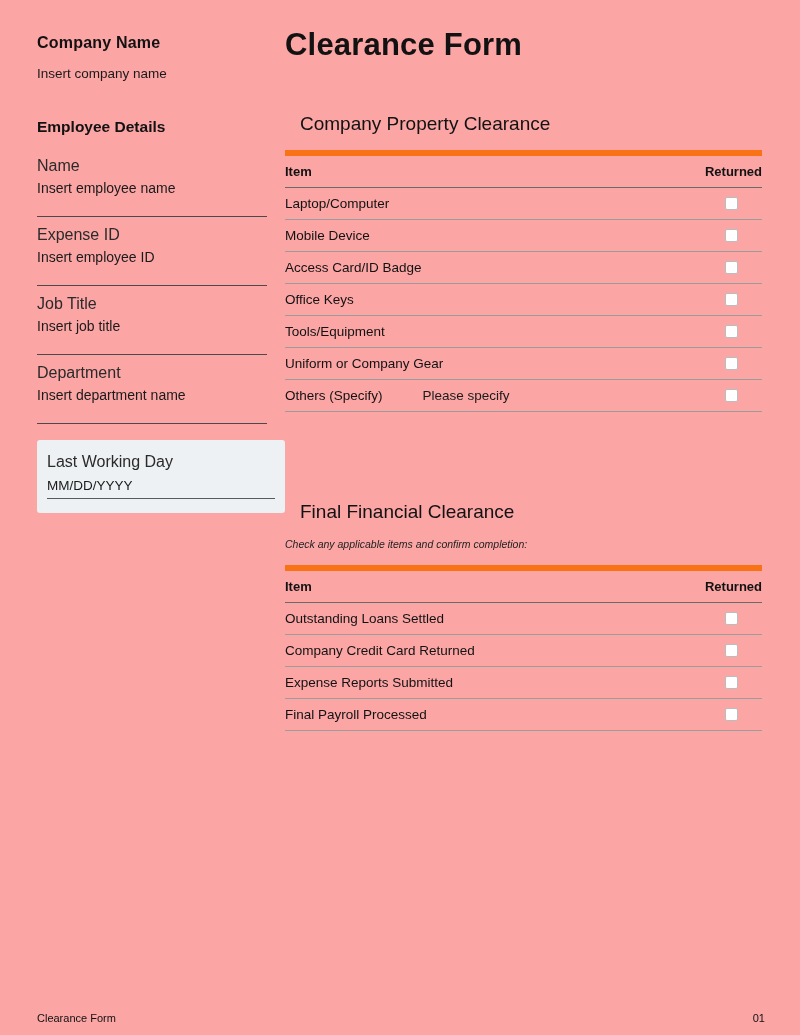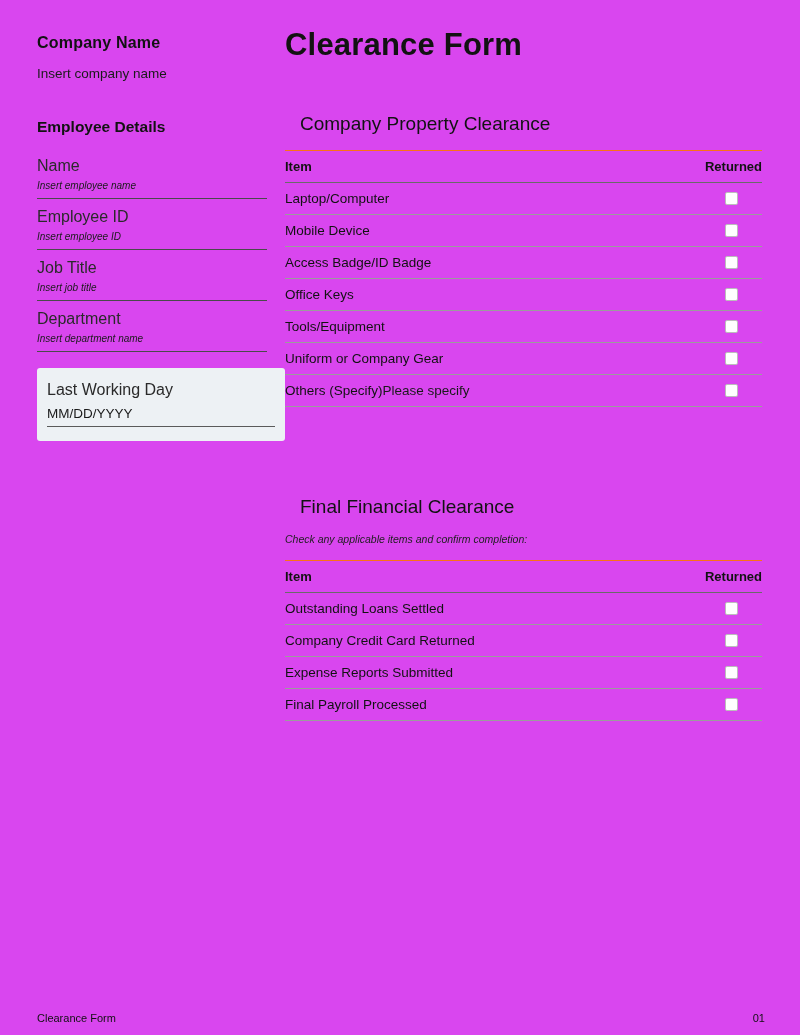--- a/index.html
+++ b/index.html
@@ -1,50 +1,50 @@
 <!DOCTYPE html>
 <html><head>
 <meta charset="utf-8">
 <style>
   * { box-sizing: border-box; }
   html, body { margin: 0; padding: 0; background: #ffffff; }
   body { font-family: "Liberation Sans", sans-serif; color: #121212; }
-  .page { position: relative; width: 800px; height: 1035px; background: #d946ef; overflow: hidden; }
+  .page { position: relative; width: 800px; height: 1035px; background: #fca5a5; overflow: hidden; }
 
   
   .left { position: absolute; left: 37px; top: 34px; width: 230px; }
   .company-name { font-size: 16px; font-weight: 700; margin: 0; letter-spacing: .2px; }
   .company-ph { font-size: 13.5px; margin-top: 14px; color: #1a1a1a; }
   .emp-details { font-size: 15.5px; font-weight: 700; margin: 37px 0 0 0; }
 
   .field { margin-top: 21px; }
   .field + .field { margin-top: 9px; }
   .flabel { font-size: 16px; color: #2a2a2a; margin-bottom: 5px; }
-  .fvalue { font-size: 10px; color: #1a1a1a; padding-bottom: 7px; border-bottom: 1px solid #4a4a4a; font-style: italic; }
+  .fvalue { font-size: 14px; color: #1a1a1a; padding-bottom: 20px; border-bottom: 1px solid #4a4a4a; }
 
   .lwd-box { margin-top: 16px; background: #edf1f4; border-radius: 3px; padding: 13px 10px 14px 10px; width: 248px; }
   .lwd-box .flabel { margin-bottom: 7px; }
   .lwd-date { font-size: 13.5px; padding-bottom: 5px; border-bottom: 1px solid #5a5a5a; color: #1a1a1a; }
 
   
   .right { position: absolute; left: 285px; top: 27px; width: 477px; }
   .page-title { font-size: 31px; font-weight: 700; margin: 0; letter-spacing: .2px; }
 
   .section { margin-top: 50px; }
   .section.second { margin-top: 89px; }
   .section-title { font-size: 19px; font-weight: 400; margin: 15px; }
   .section-sub { font-size: 10.5px; font-style: italic; margin: 6px 0 0 0; color: #1e1e1e; }
 
-  .table { margin-top: 15px; border-top: 1px solid #f97316; }
+  .table { margin-top: 15px; border-top: 6px solid #f97316; }
   .thead { display: flex; justify-content: space-between; align-items: center; height: 32px;
            font-size: 13px; font-weight: 700; border-bottom: 1px solid #6a6a6a; }
   .trow { display: flex; justify-content: space-between; align-items: center; height: 32px;
           font-size: 13.5px; border-bottom: 1px solid #9c9c9c; }
   .left-cell { display: flex; align-items: flex-start; }
-  .note { color: #1a1a1a; }
+  .note { margin-left: 40px; color: #1a1a1a; }
   .cb { width: 13px; height: 13px; border: 1.5px solid #bcbcbc; border-radius: 2px;
         margin-right: 24px; background: #ffffff; flex: 0 0 auto; cursor: pointer; }
 
   
   .footer { position: absolute; left: 37px; right: 35px; bottom: 11px;
             display: flex; justify-content: space-between; font-size: 11px; color: #111; }
 </style>
 </head>
 <body>
 
@@ -54,21 +54,21 @@
     <h2 class="company-name">Company Name</h2>
     <div class="company-ph">Insert company name</div>
 
     <h3 class="emp-details">Employee Details</h3>
 
     <div class="field">
       <div class="flabel">Name</div>
       <div class="fvalue">Insert employee name</div>
     </div>
     <div class="field">
-      <div class="flabel">Employee ID</div>
+      <div class="flabel">Expense ID</div>
       <div class="fvalue">Insert employee ID</div>
     </div>
     <div class="field">
       <div class="flabel">Job Title</div>
       <div class="fvalue">Insert job title</div>
     </div>
     <div class="field">
       <div class="flabel">Department</div>
       <div class="fvalue">Insert department name</div>
     </div>
@@ -98,21 +98,21 @@
           <span class="cb"></span>
         </div>
         <div class="trow">
           <span class="left-cell">
               <span>Mobile Device</span>
             </span>
           <span class="cb"></span>
         </div>
         <div class="trow">
           <span class="left-cell">
-              <span>Access Badge/ID Badge</span>
+              <span>Access Card/ID Badge</span>
             </span>
           <span class="cb"></span>
         </div>
         <div class="trow">
           <span class="left-cell">
               <span>Office Keys</span>
             </span>
           <span class="cb"></span>
         </div>
         <div class="trow">

